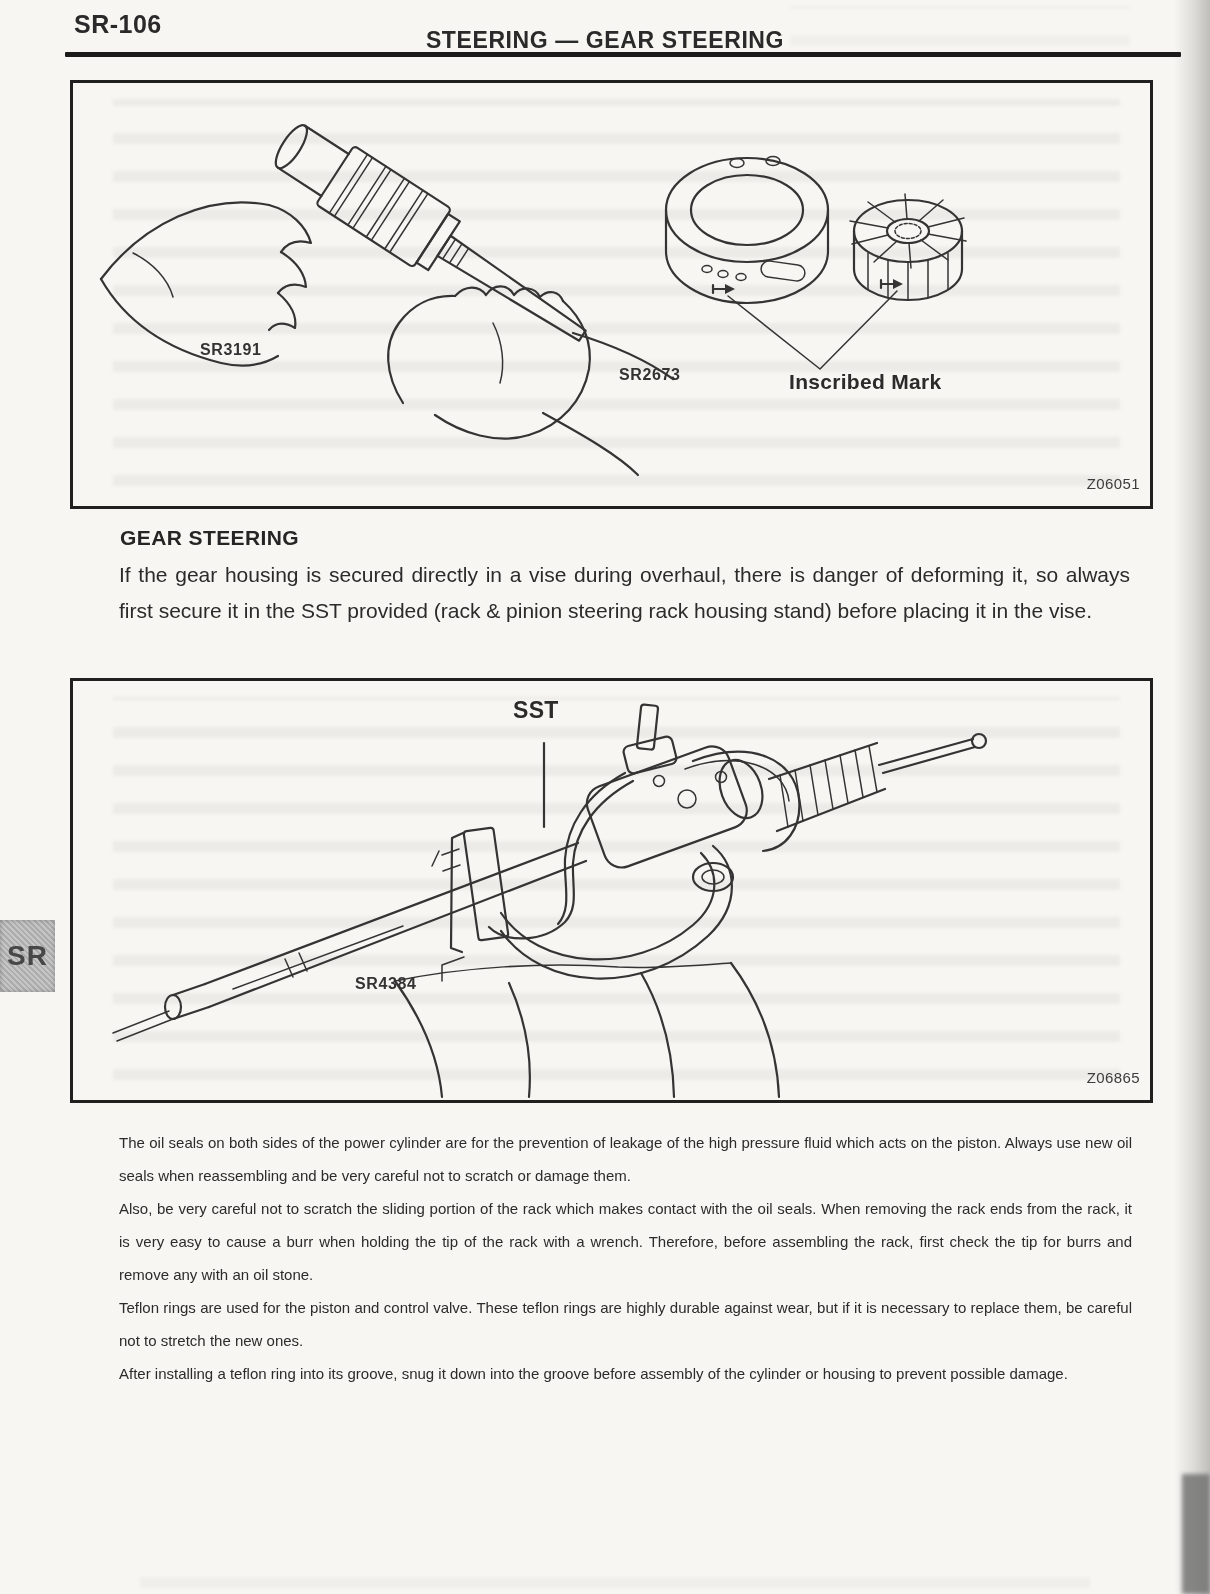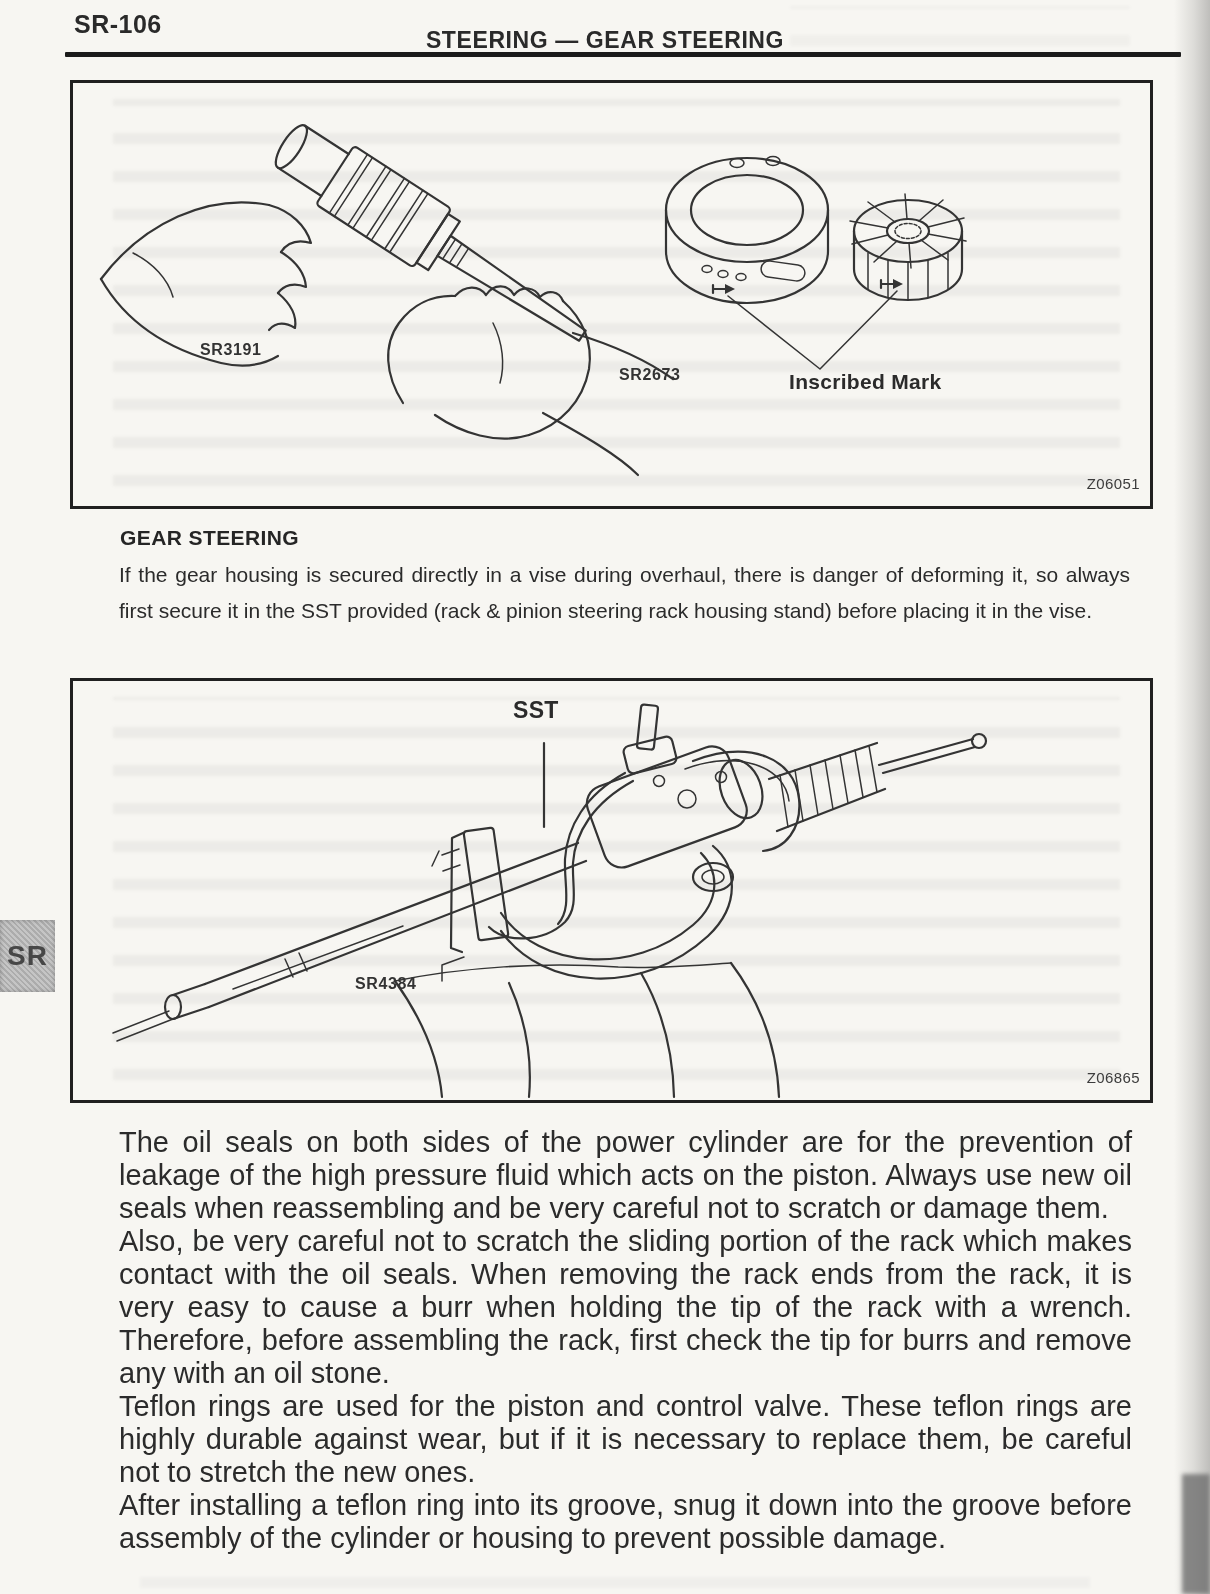--- a/index.html
+++ b/index.html
@@ -63,21 +63,21 @@
   .gh-heading{
     position:absolute;left:120px;top:526px;
     font-size:21px;font-weight:bold;letter-spacing:.4px;color:#252525;
   }
   .gh-body{
     position:absolute;left:119px;top:557px;width:1011px;
     font-size:21px;line-height:36px;text-align:justify;color:#2b2b2b;
   }
   .notes{
     position:absolute;left:119px;top:1126px;width:1013px;
-    font-size:29px;line-height:33px;color:#2b2b2b;
+    font-size:15px;line-height:33px;color:#2b2b2b;
   }
   .notes p{margin:0;text-align:justify;}
   
   .side-tab{
     position:absolute;left:0;top:907px;width:55px;height:72px;
     background:#b5b5b5;
     background-image:repeating-linear-gradient(45deg, rgba(255,255,255,.22) 0 2px, rgba(0,0,0,0.05) 2px 4px);
     display:flex;align-items:center;justify-content:center;
     font-size:28px;font-weight:bold;color:#474747;letter-spacing:1px;
     box-shadow:inset 0 0 4px rgba(0,0,0,.25);

